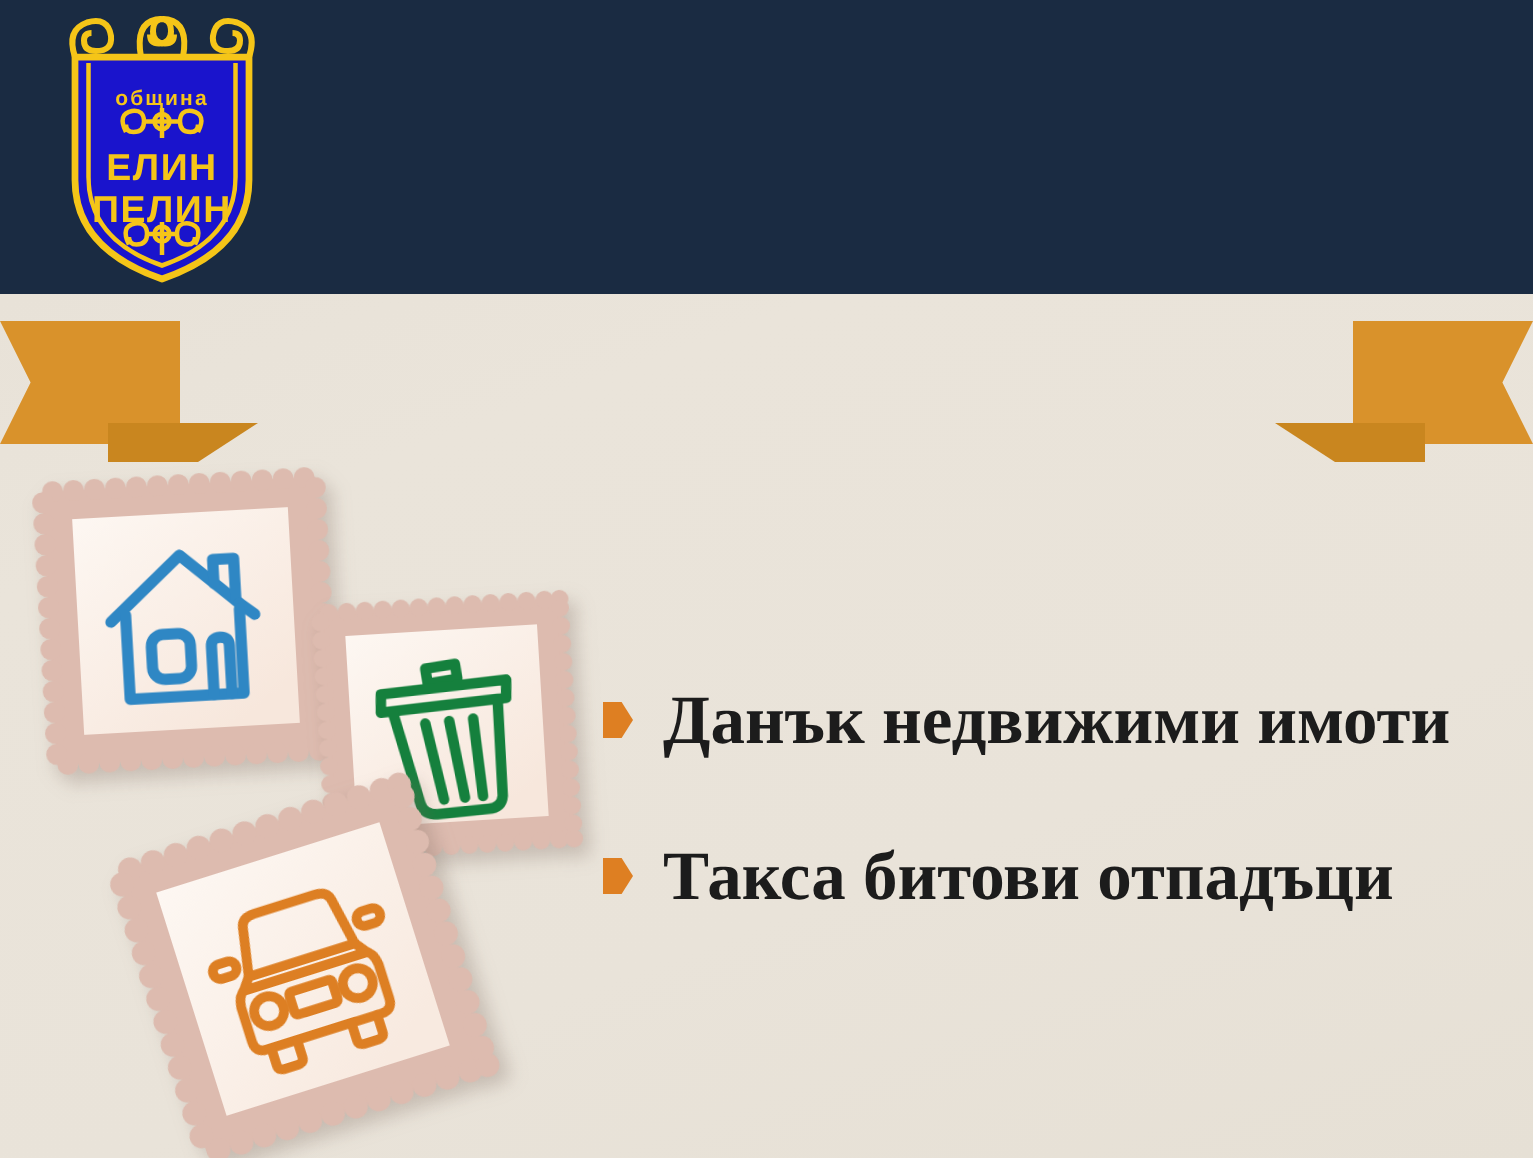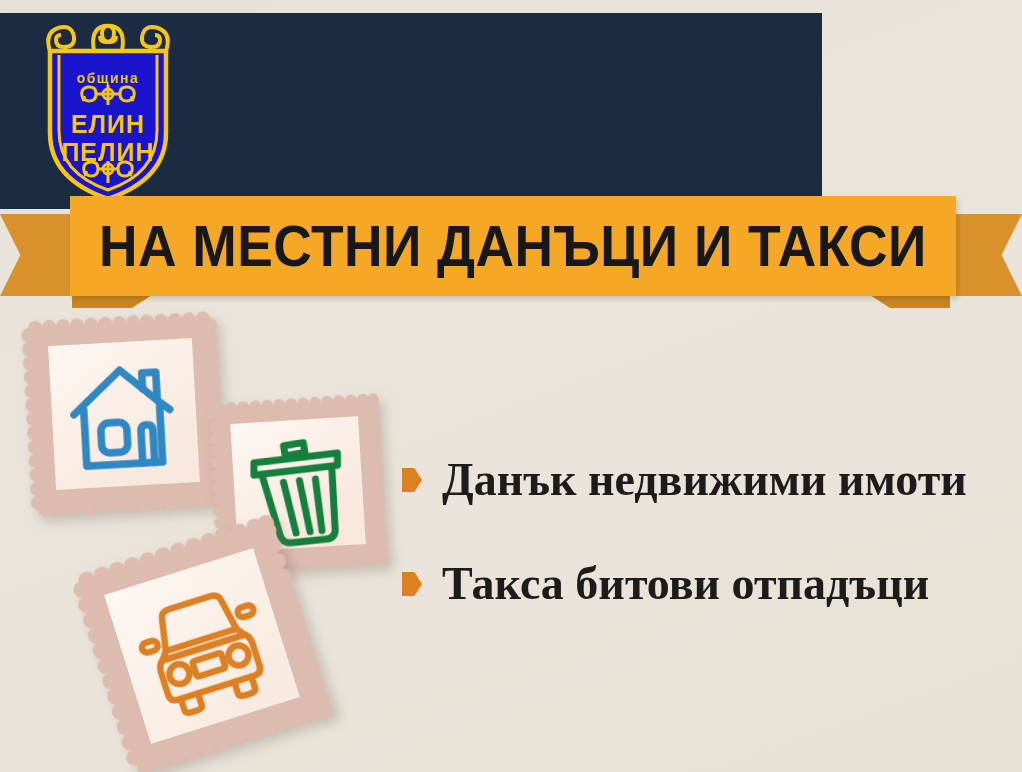--- a/index.html
+++ b/index.html
@@ -12,22 +12,22 @@
     width: 1022px;
     height: 772px;
     overflow: hidden;
     font-family: "Liberation Sans", sans-serif;
     background: linear-gradient(160deg, #e6e0d6 0%, #eae4da 35%, #e9e3d9 70%, #e6e0d5 100%);
   }
 
   
   .header {
     position: absolute;
-    left: 0; top: 13px;
-    width: 822px;
+    left: 0; top: 0;
+    width: 1022px;
     height: 196px;
     background: #1a2b42;
     z-index: 5;
     text-decoration: underline;
   }
   .logo-wrap {
     position: absolute;
     left: 28px; top: 8px;
     width: 160px; height: 182px;
   }
@@ -191,23 +191,20 @@
       </svg>
     </div>
 
   </div>
 
   <div class="ribbon-tail left"></div>
   <div class="ribbon-tail right"></div>
   <div class="ribbon-fold left"></div>
   <div class="ribbon-fold right"></div>
 
-  <div class="ribbon-main">
-    <span class="ribbon-text">НА МЕСТНИ ДАНЪЦИ И ТАКСИ</span>
-  </div>
 
   <div class="stamp" id="stamp-house">
     <svg width="196" height="196" viewBox="0 0 196 196" xmlns="http://www.w3.org/2000/svg">
       <defs>
         <linearGradient id="paperA" x1="0" y1="0" x2="0.7" y2="1">
           <stop offset="0%" stop-color="#fdf7f2"></stop>
           <stop offset="100%" stop-color="#f7e7dc"></stop>
         </linearGradient>
         <pattern id="scalTop" width="13" height="13" patternUnits="userSpaceOnUse">
           <circle cx="6.5" cy="0" r="6.5" fill="#ddbbaf"></circle>

